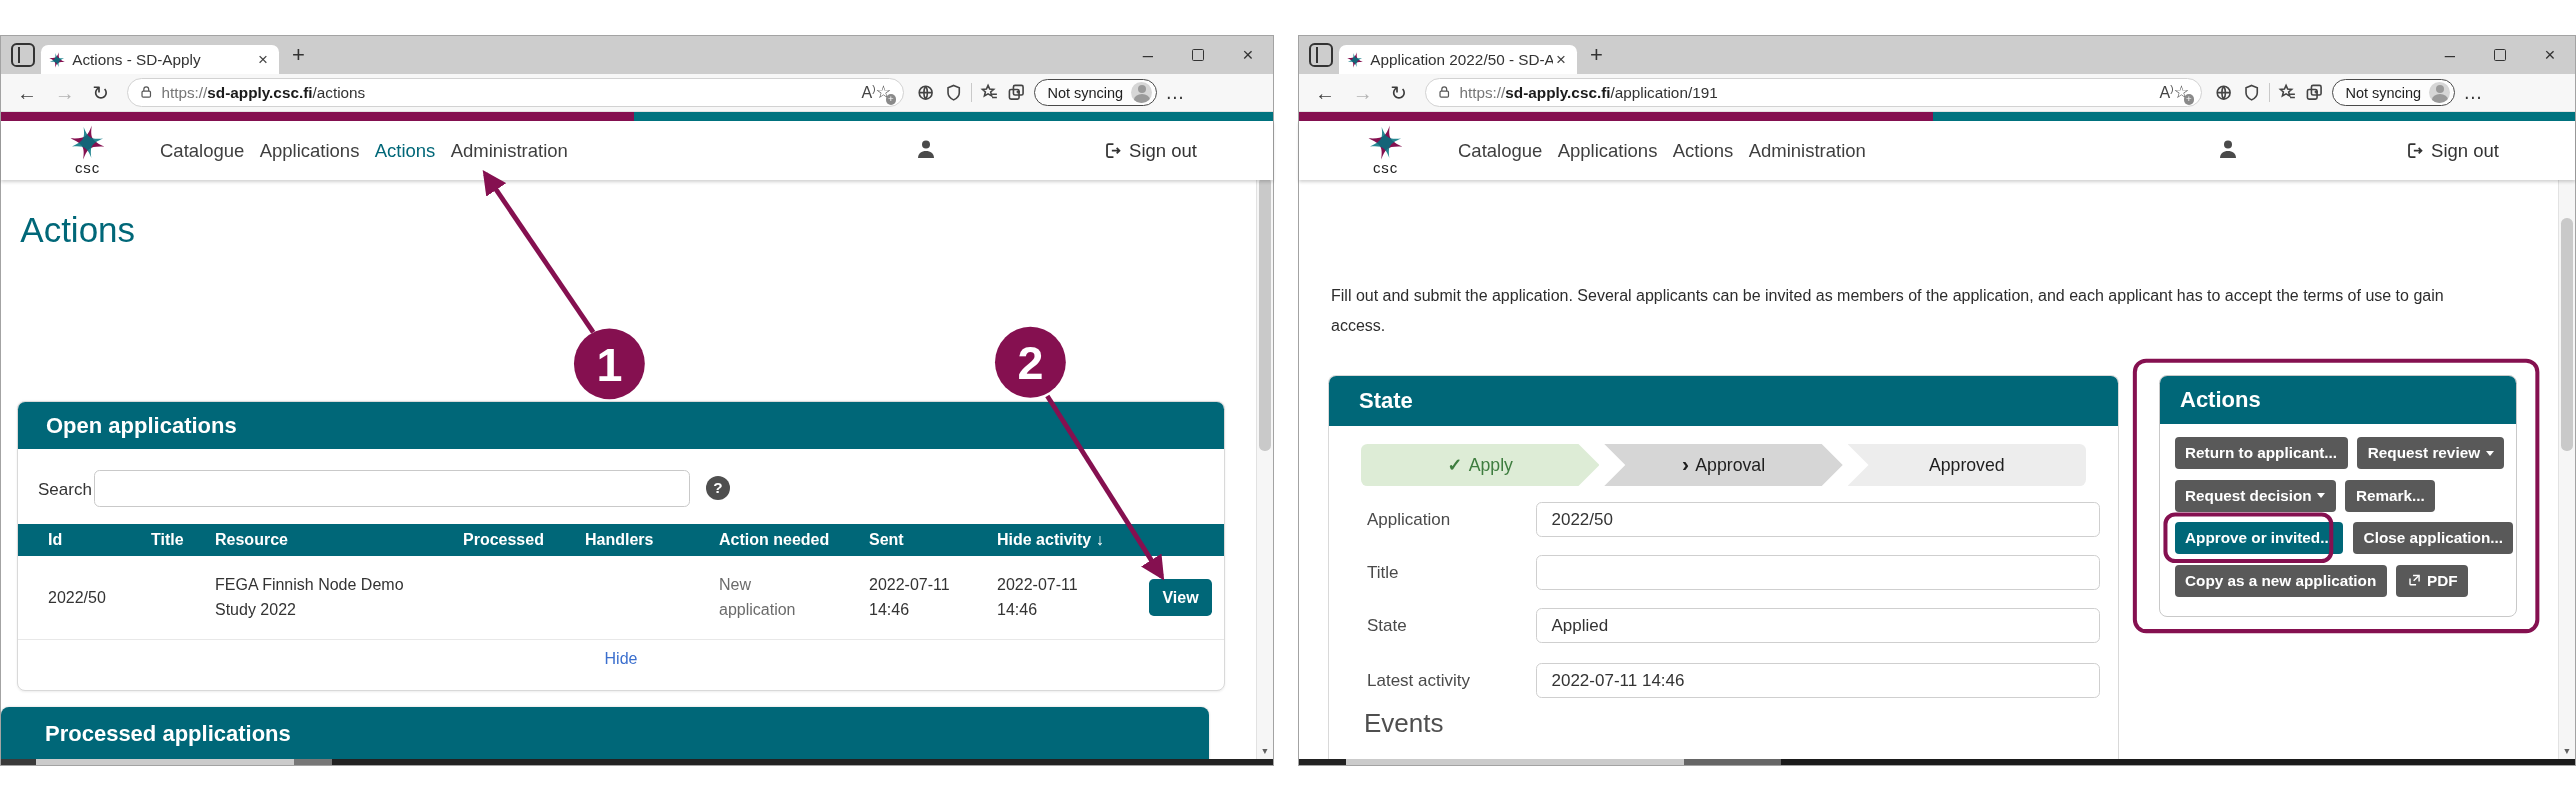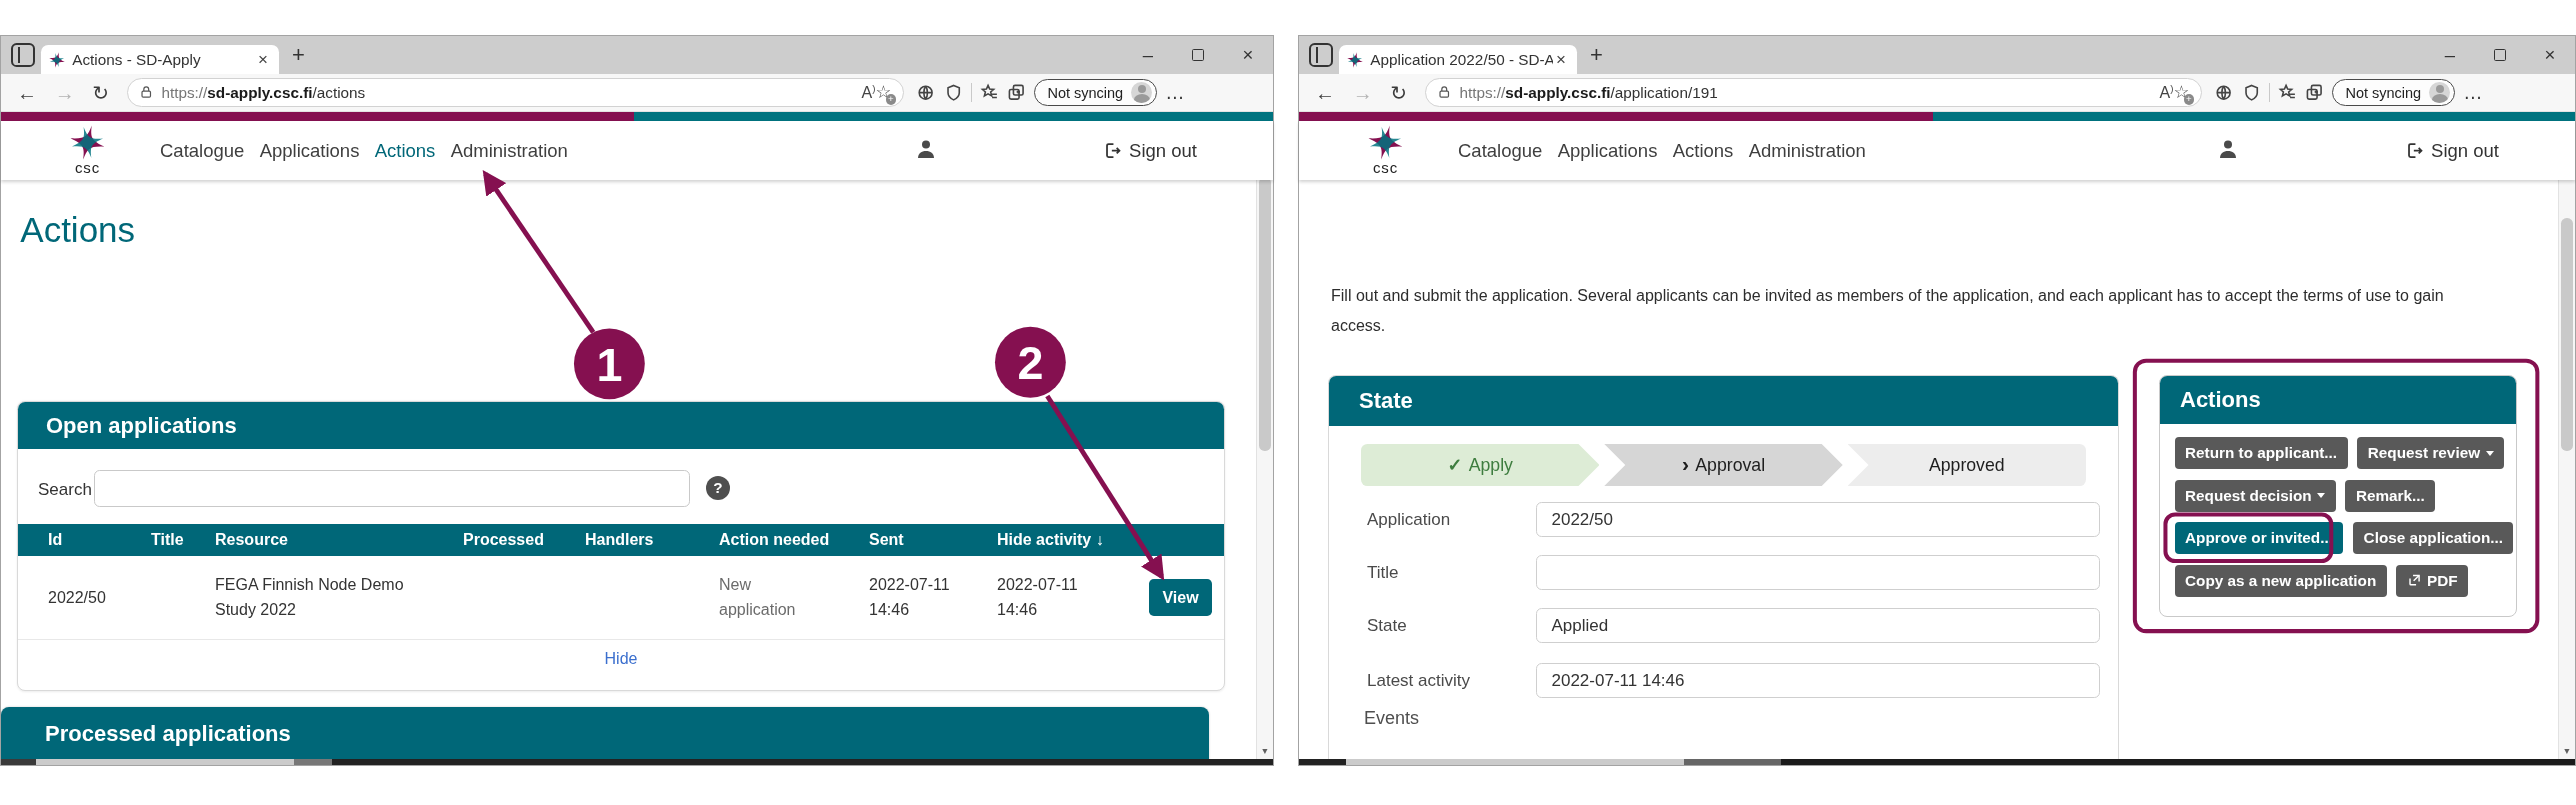--- a/index.html
+++ b/index.html
@@ -82,21 +82,21 @@
   .steps{position:absolute;left:32px;right:32px;top:68px;height:42px;display:flex;gap:4.8px;}
   .step{flex:1;display:flex;align-items:center;justify-content:center;font-size:17.7px;gap:6.4px;}
   .step.s1{background:var(--step-green-bg);color:var(--step-green-text);border-radius:6.4px 0 0 6.4px;clip-path:polygon(0 0,calc(100% - 21px) 0,100% 50%,calc(100% - 21px) 100%,0 100%);}
   .step.s1 .sticon{font-weight:700;}
   .step.s2{background:#d6d6d6;color:#1e1e1e;clip-path:polygon(0 0,calc(100% - 21px) 0,100% 50%,calc(100% - 21px) 100%,0 100%,21px 50%);}
   .step.s2 .sticon{font-weight:700;font-size:21px;margin-top:-2.4px;}
   .step.s3{background:#ededed;color:#1e1e1e;border-radius:0 6.4px 6.4px 0;clip-path:polygon(0 0,100% 0,100% 100%,0 100%,21px 50%);}
   .frow{position:absolute;left:0;right:0;height:35px;}
   .flabel{position:absolute;left:38px;top:0;height:35px;display:flex;align-items:center;font-size:17px;color:#4a4a4a;}
   .fvalue{position:absolute;left:207px;top:0;width:564px;height:35px;border:0.8px solid #cfcfcf;border-radius:5.6px;background:#fff;font-size:17px;color:#333;line-height:34px;padding-left:14.5px;}
-  .events{position:absolute;left:35px;top:332px;font-size:18px;color:#4f4f4f;font-weight:500;}
+  .events{position:absolute;left:35px;top:332px;font-size:26px;color:#4f4f4f;font-weight:500;}
   .actionscard{position:absolute;left:860px;top:196px;width:358px;height:242px;background:#fff;border:0.8px solid #c9c9c9;border-radius:8px;}
   .actionshead{height:48px;background:var(--teal);border-radius:7.2px 7.2px 0 0;display:flex;align-items:center;padding-left:20px;color:#fff;font-size:22px;font-weight:600;}
   .abody{padding:13px 14.5px;display:flex;flex-direction:column;gap:10.5px;}
   .arow{display:flex;gap:9.7px;}
   .abtn{height:32px;padding:0 10.5px;border:none;border-radius:4px;background:var(--btn-gray);color:#fff;font-size:15.3px;font-weight:700;font-family:inherit;display:flex;align-items:center;gap:5.6px;white-space:nowrap;}
   .abtn.teal{background:var(--teal);}
   .caret{width:0;height:0;border-left:4.8px solid transparent;border-right:4.8px solid transparent;border-top:5.6px solid #fff;display:inline-block;}
   
   .vscroll{position:absolute;right:0;top:85px;bottom:5.6px;width:17px;background:#f6f6f6;border-left:0.8px solid #e2e2e2;}
   .vscroll .arr{position:absolute;left:0;right:0;text-align:center;font-size:8.9px;color:#606060;}

